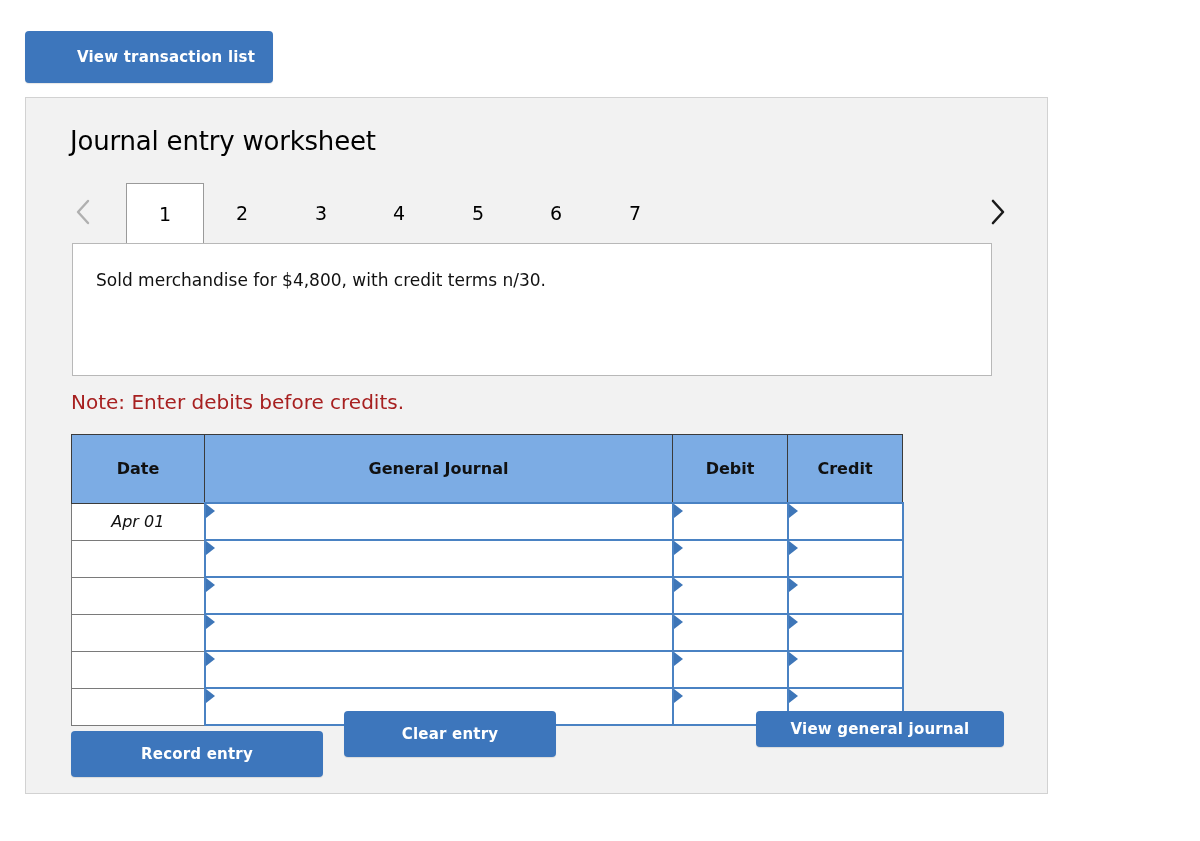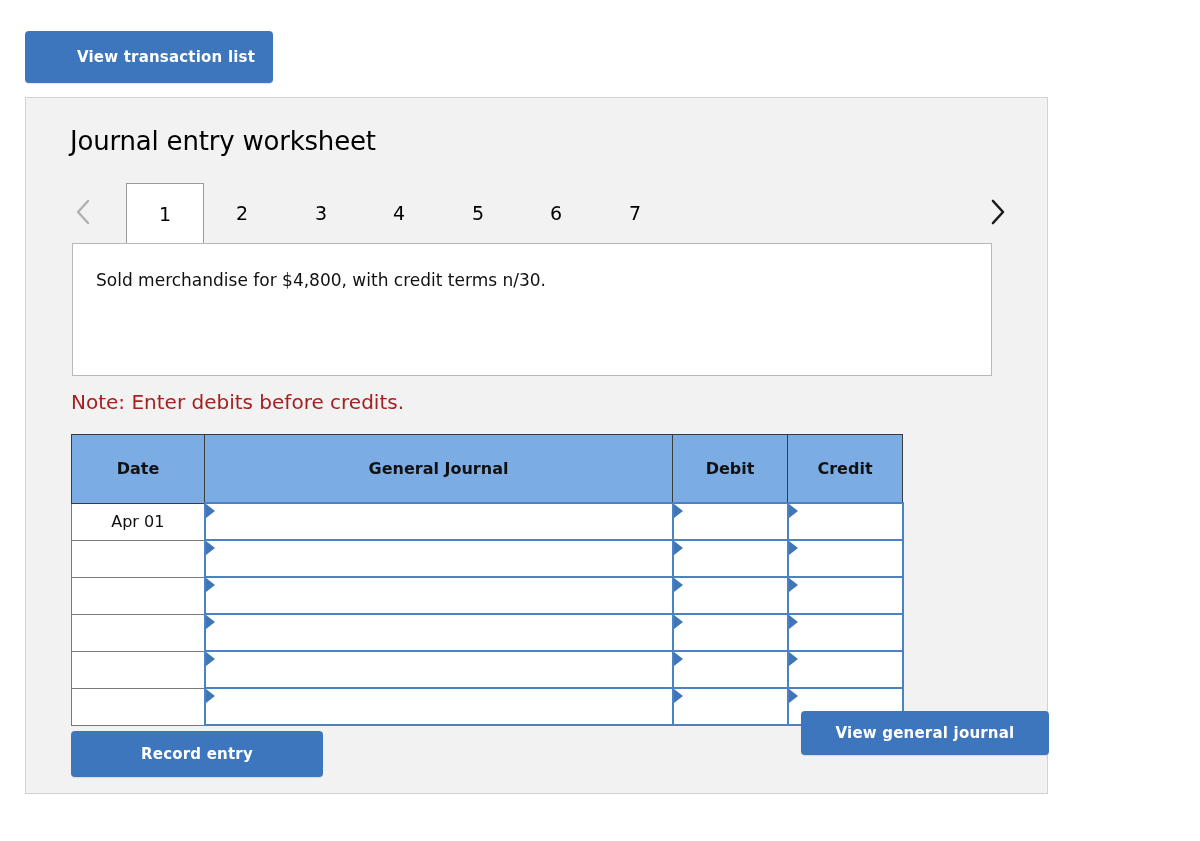--- a/index.html
+++ b/index.html
@@ -167,42 +167,42 @@
     height: 35px;
     background: #ffffff;
   }
   td.date-cell {
     border: 1px solid #7a7a7a;
     border-top: none;
     text-align: center;
     font-size: 16px;
     color: #111;
   }
-  #journal-table tbody tr:first-child td.date-cell { border-top: 1px solid #7a7a7a; }
+  #journal-table tbody tr:first-child td.date-cell { border-top: 1px solid #7a7a7a; font-style: italic; }
 
   td.field-cell {
     border: 2px solid #4a82c3;
     position: relative;
     background: #ffffff;
   }
   td.field-cell .marker {
     position: absolute;
     left: 0px;
     top: 0px;
     width: 0;
     height: 0;
     border-top: 7px solid transparent;
     border-bottom: 7px solid transparent;
     border-left: 9px solid #3e76b8;
   }
 
   
   #record-entry  { position: absolute; left: 45px;  top: 613px; width: 252px; height: 46px; margin-top: 20px; }
   #clear-entry   { position: absolute; left: 318px; top: 613px; width: 212px; height: 46px; }
-  #view-general-journal { position: absolute; left: 775px; top: 613px; width: 248px; height: 44px; }
+  #view-general-journal { position: absolute; left: 730px; top: 613px; width: 248px; height: 36px; }
 </style>
 </head>
 <body>
 
 <button class="btn" id="view-transaction-list">View transaction list</button>
 
 <div id="worksheet-panel">
 
   <div id="page-title">Journal entry worksheet</div>
 
@@ -317,15 +317,16 @@
             <span class="marker"></span>
           </td>
         <td class="field-cell">
             <span class="marker"></span>
           </td>
       </tr>
     </tbody>
   </table>
 
   <button class="btn" id="record-entry">Record entry</button>
+  <button class="btn" id="clear-entry">Clear entry</button>
   <button class="btn" id="view-general-journal">View general journal</button>
 
 </div>
 
 </body></html>

